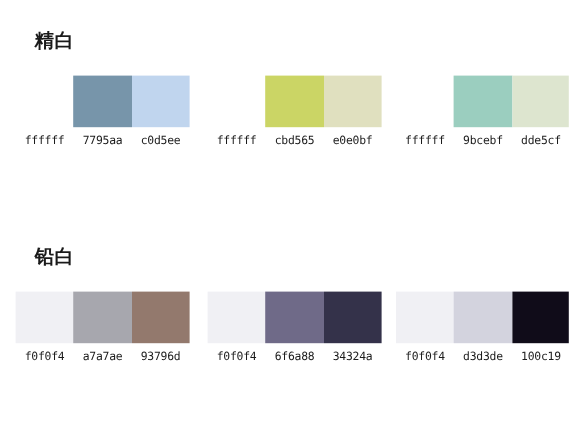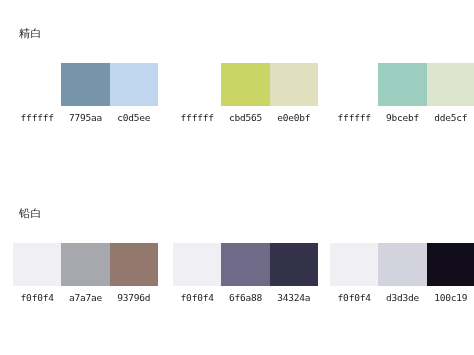--- a/index.html
+++ b/index.html
@@ -23,28 +23,29 @@
   .section {
     position: absolute;
     left: 0;
     width: 474px;
   }
   .section-1 { top: 26px; }
   .section-2 { top: 206px; }
 
   .section-heading {
     position: absolute;
-    left: 19px;
+    left: 29px;
     top: 0;
     font-family: "DejaVu Sans", "Liberation Sans", sans-serif;
-    font-size: 11px;
+    font-size: 16px;
     line-height: 16px;
     color: #1a1a1a;
     white-space: nowrap;
     letter-spacing: 0.5px;
+    font-weight: bold;
   }
 
   .groups {
     position: absolute;
     top: 37px;
     left: 0;
     width: 474px;
     height: 70px;
   }
 

